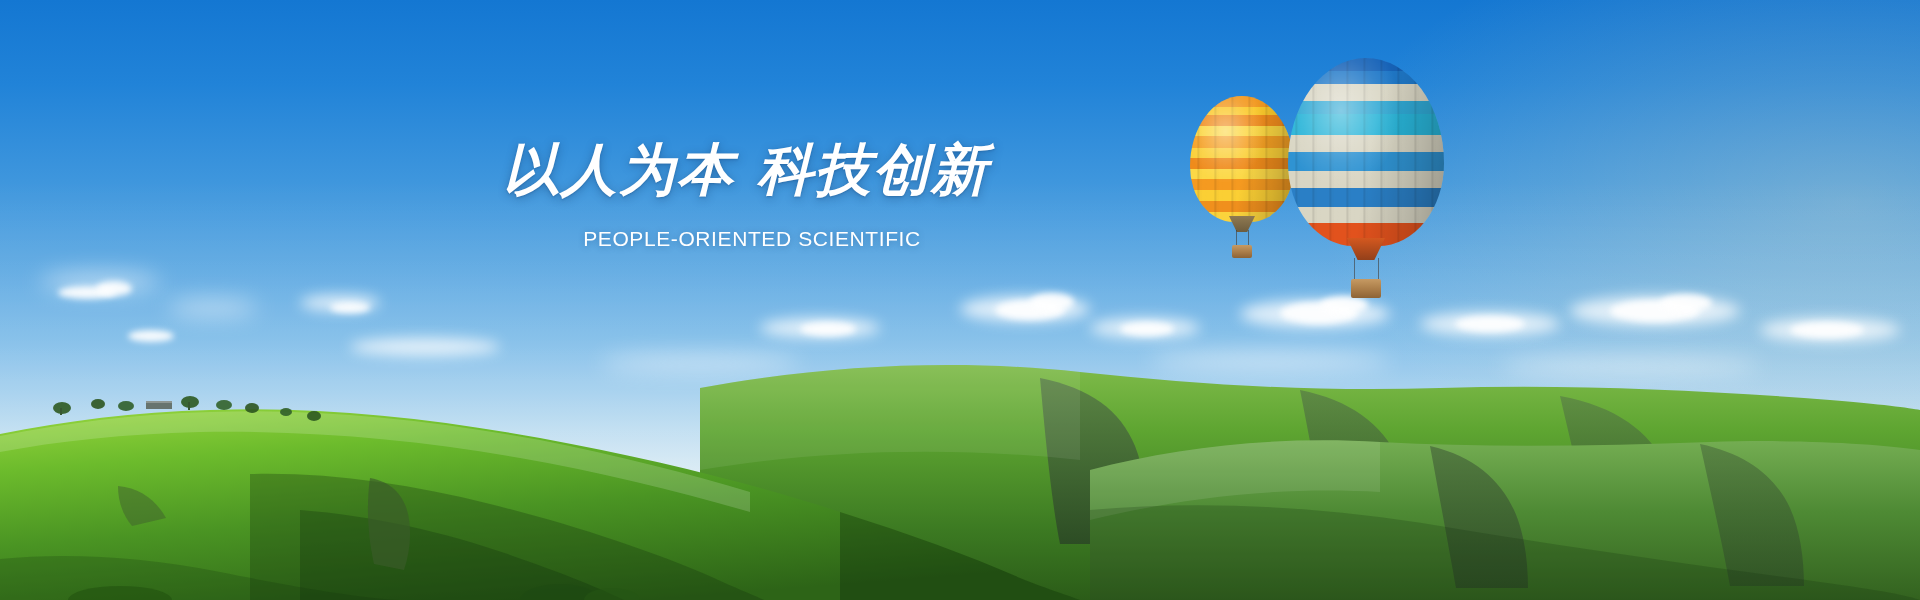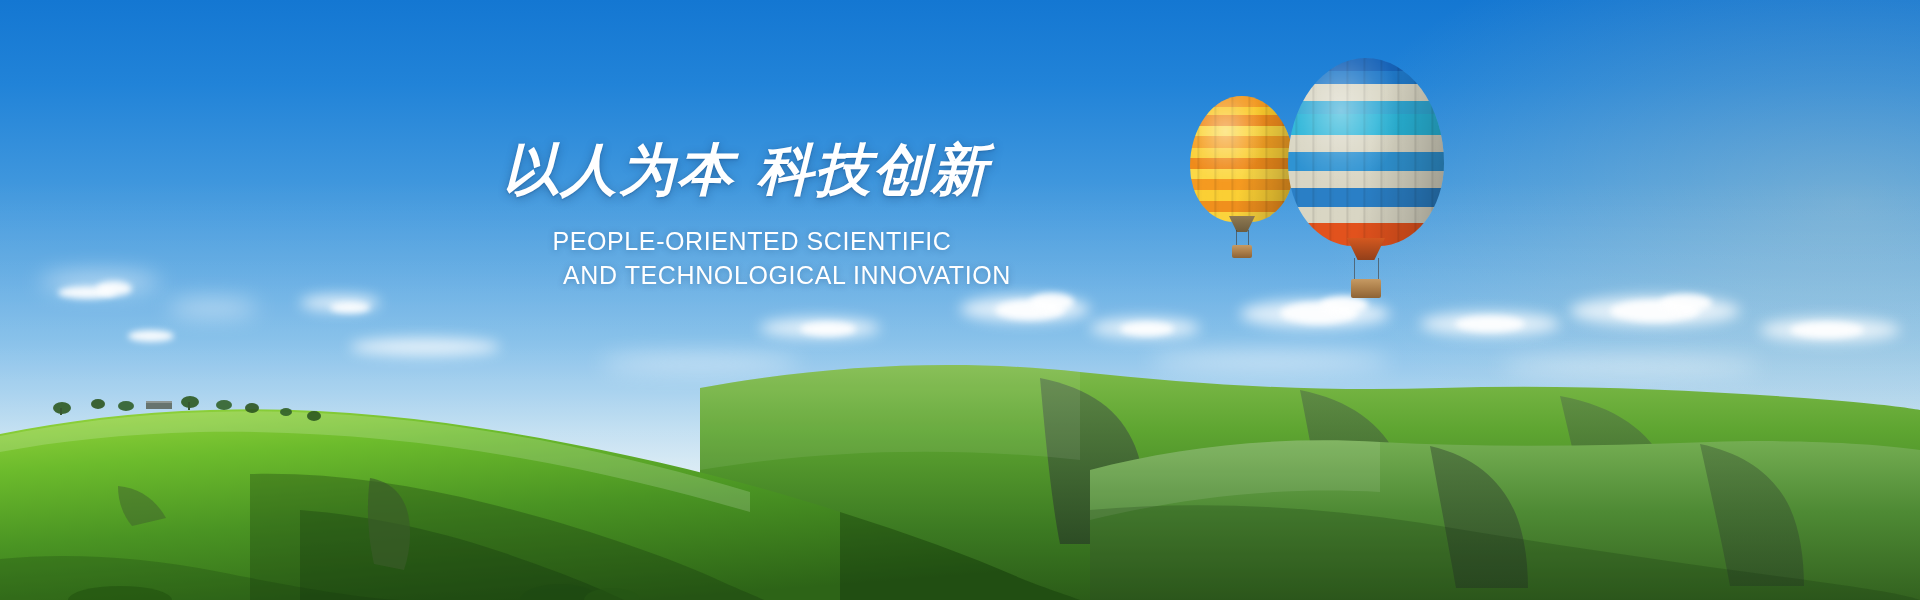--- a/index.html
+++ b/index.html
@@ -163,21 +163,21 @@
     color: #ffffff;
     letter-spacing: 2px;
     white-space: nowrap;
     text-shadow: 0 2px 10px rgba(20,60,110,0.40),
                  0 1px 2px rgba(20,60,110,0.30);
   }
   .headline .gap { display: inline-block; width: 22px; }
   .sub {
     margin: 0;
     padding-top: 26px;
-    font-size: 25px;
+    font-size: 21px;
     line-height: 1.34;
     font-weight: 400;
     color: #ffffff;
     letter-spacing: 0.6px;
     text-shadow: 0 1px 6px rgba(20,60,110,0.35);
   }
   .sub-l1 { display: block; padding-left: 12px; }
   .sub-l2 { display: block; padding-left: 82px; }
 </style>
 </head>
@@ -400,17 +400,16 @@
       <path d="M1090,160 C1200,150 1320,156 1440,176 C1560,196 1700,216 1820,232
                C1880,240 1910,246 1920,250 L1090,250 Z" fill="rgba(16,46,12,0.22)"></path>
     </svg>
   </div>
 
   <div class="copy">
     <h1 class="headline"><span>以人为本</span><span class="gap"></span><span>科技创新</span></h1>
 
     <p class="sub">
       <span class="sub-l1">PEOPLE-ORIENTED SCIENTIFIC</span>
-      <span class="sub-l2">AND TECHNOLOGICAL INNOVATION</span>
     </p>
   </div>
 
 </div>
 
 </body></html>

